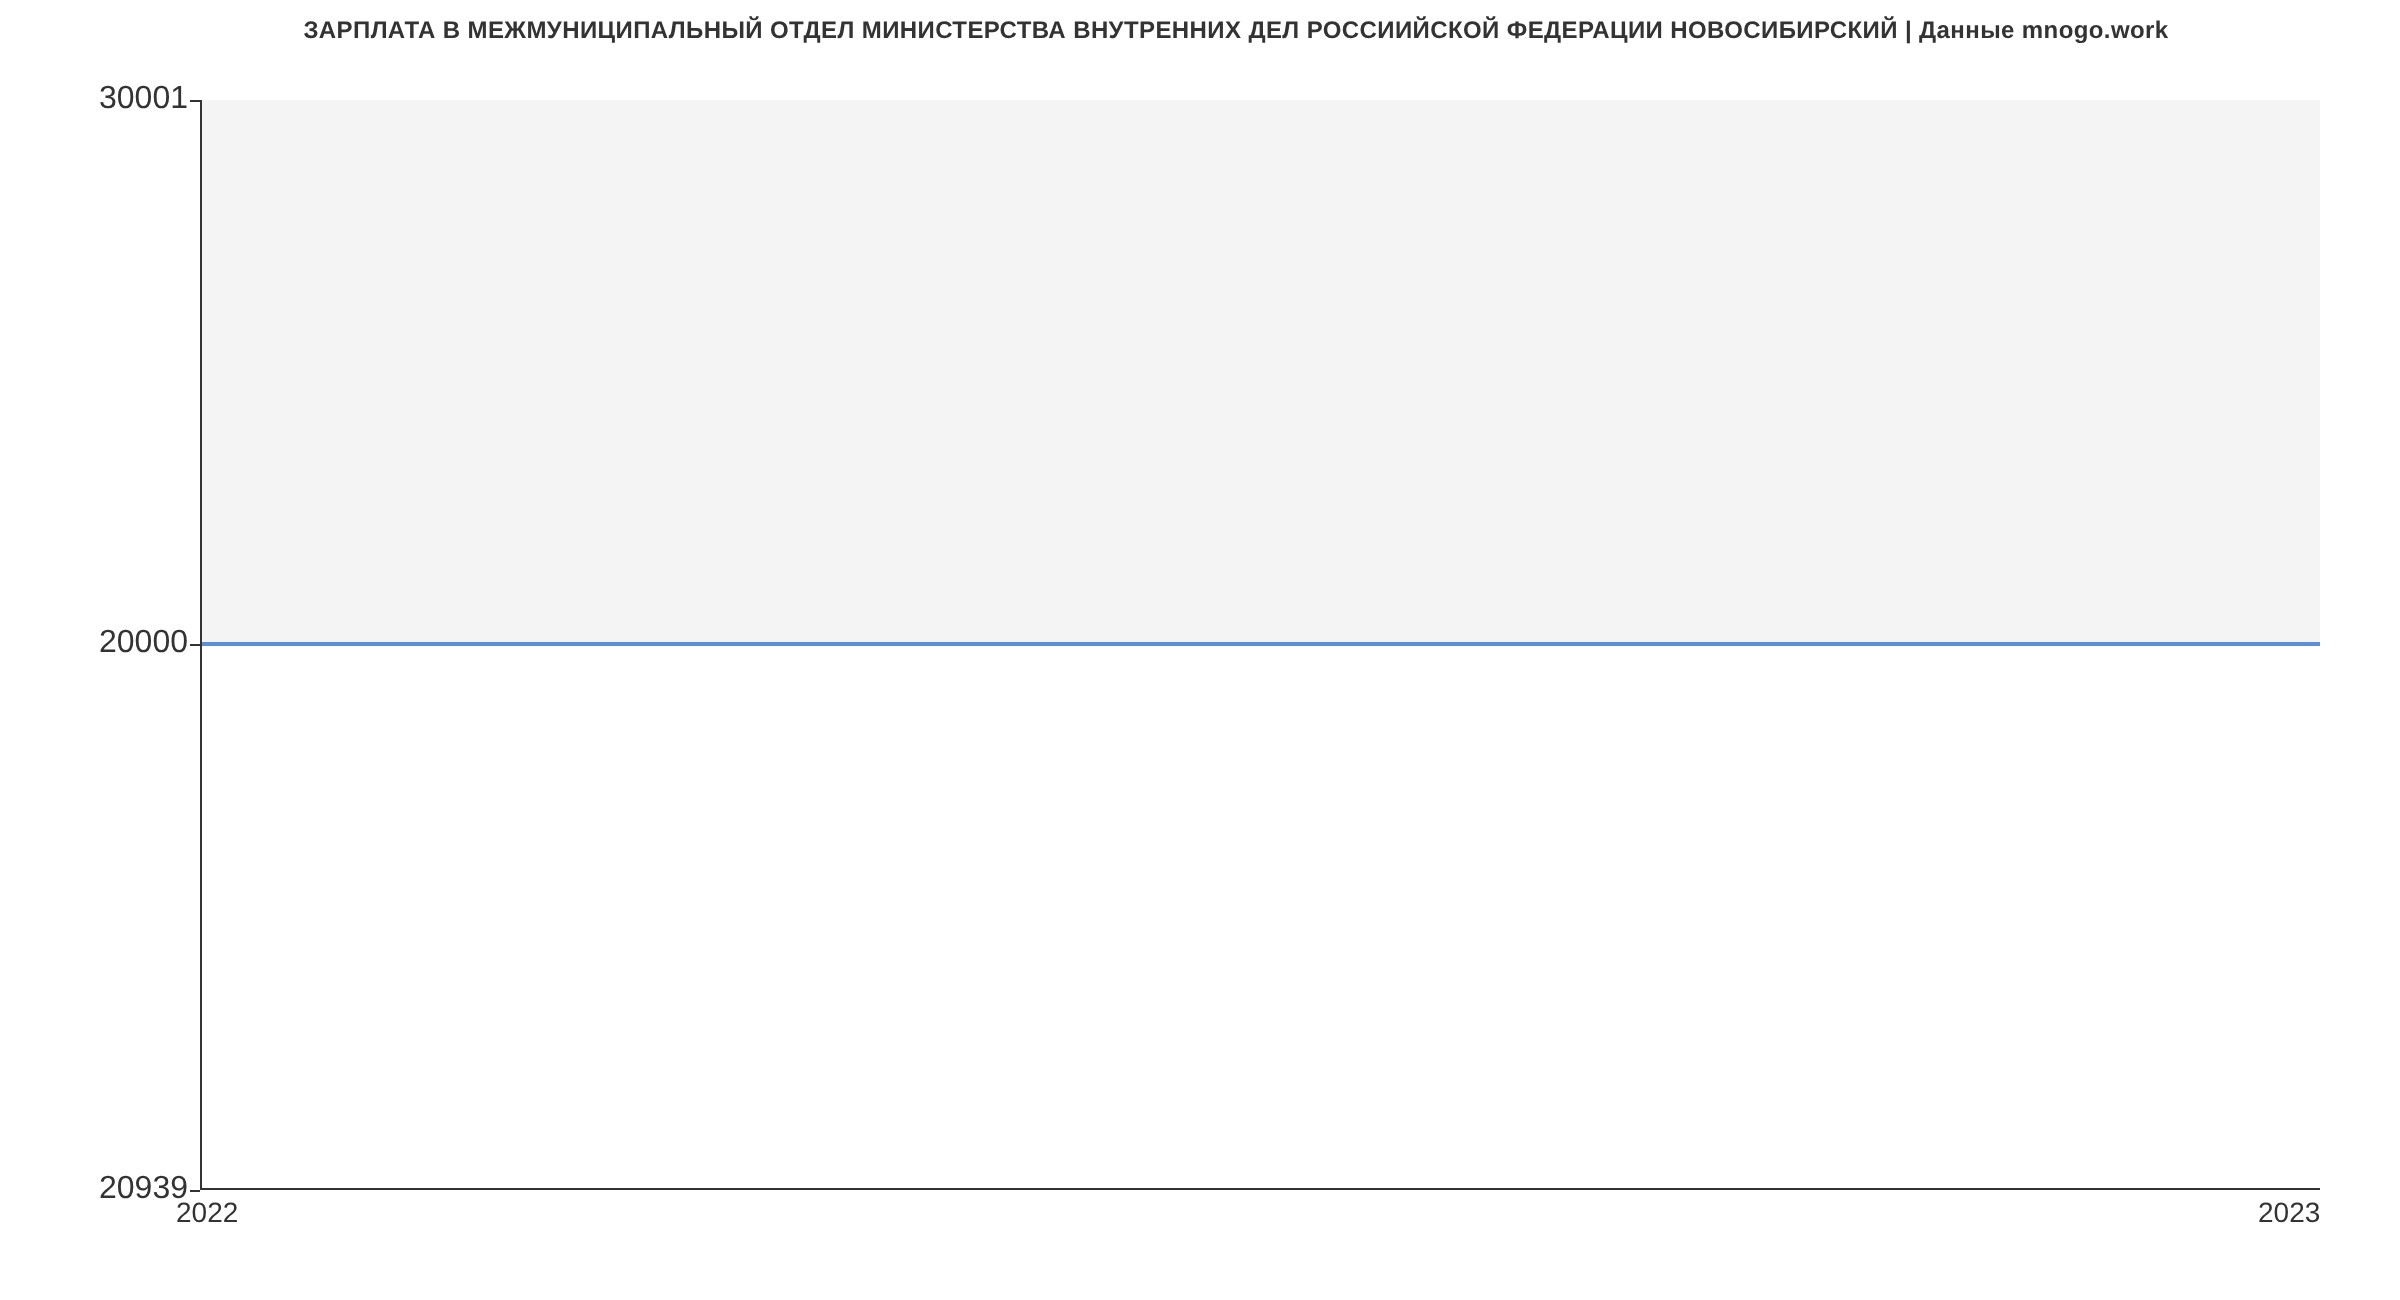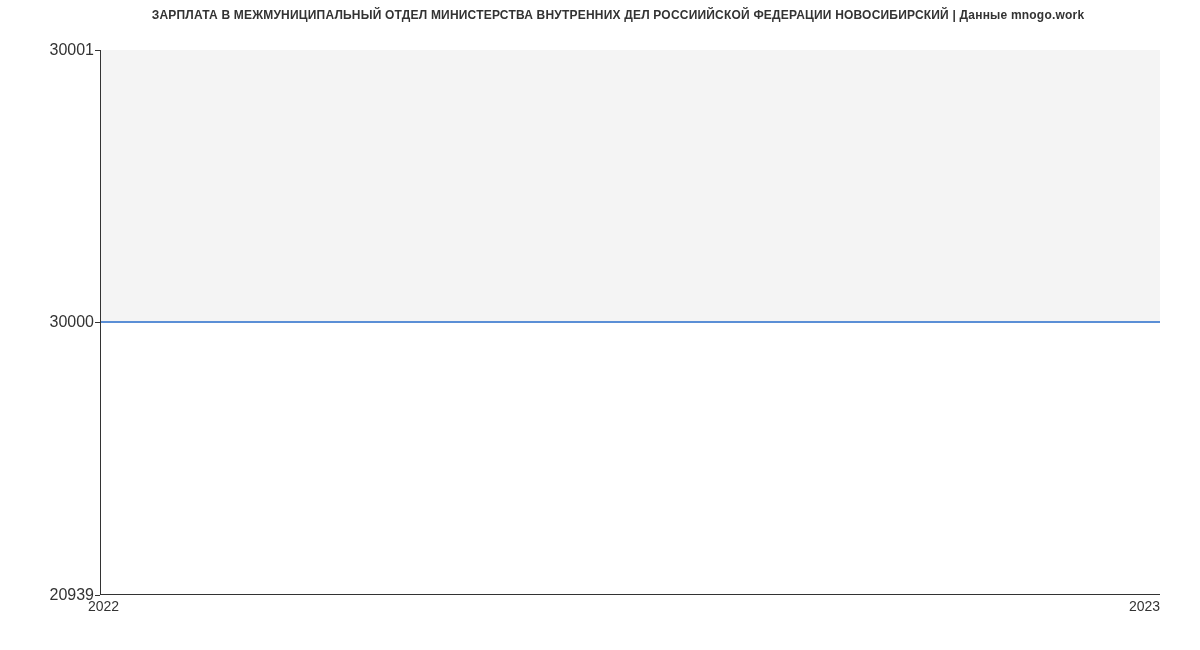--- a/index.html
+++ b/index.html
@@ -74,19 +74,19 @@
 
 <div class="plot-area">
   <div class="white-fill" style="height:50%;"></div>
   <div class="line" style="top:calc(50% - 1px);"></div>
 </div>
 
 <div class="y-tick-mark" style="top:50px;"></div>
 <div class="y-tick-label" style="top:50px;">30001</div>
 
 <div class="y-tick-mark" style="top:322px;"></div>
-<div class="y-tick-label" style="top:322px;">30000</div>
+<div class="y-tick-label" style="top:322px;">20000</div>
 
 <div class="y-tick-mark" style="top:595px;"></div>
 <div class="y-tick-label" style="top:595px;">20939</div>
 
 <div class="x-tick-label" style="left:88px;">2022</div>
 <div class="x-tick-label" style="left:1129px;text-align:right;">2023</div>
 
 </body></html>

